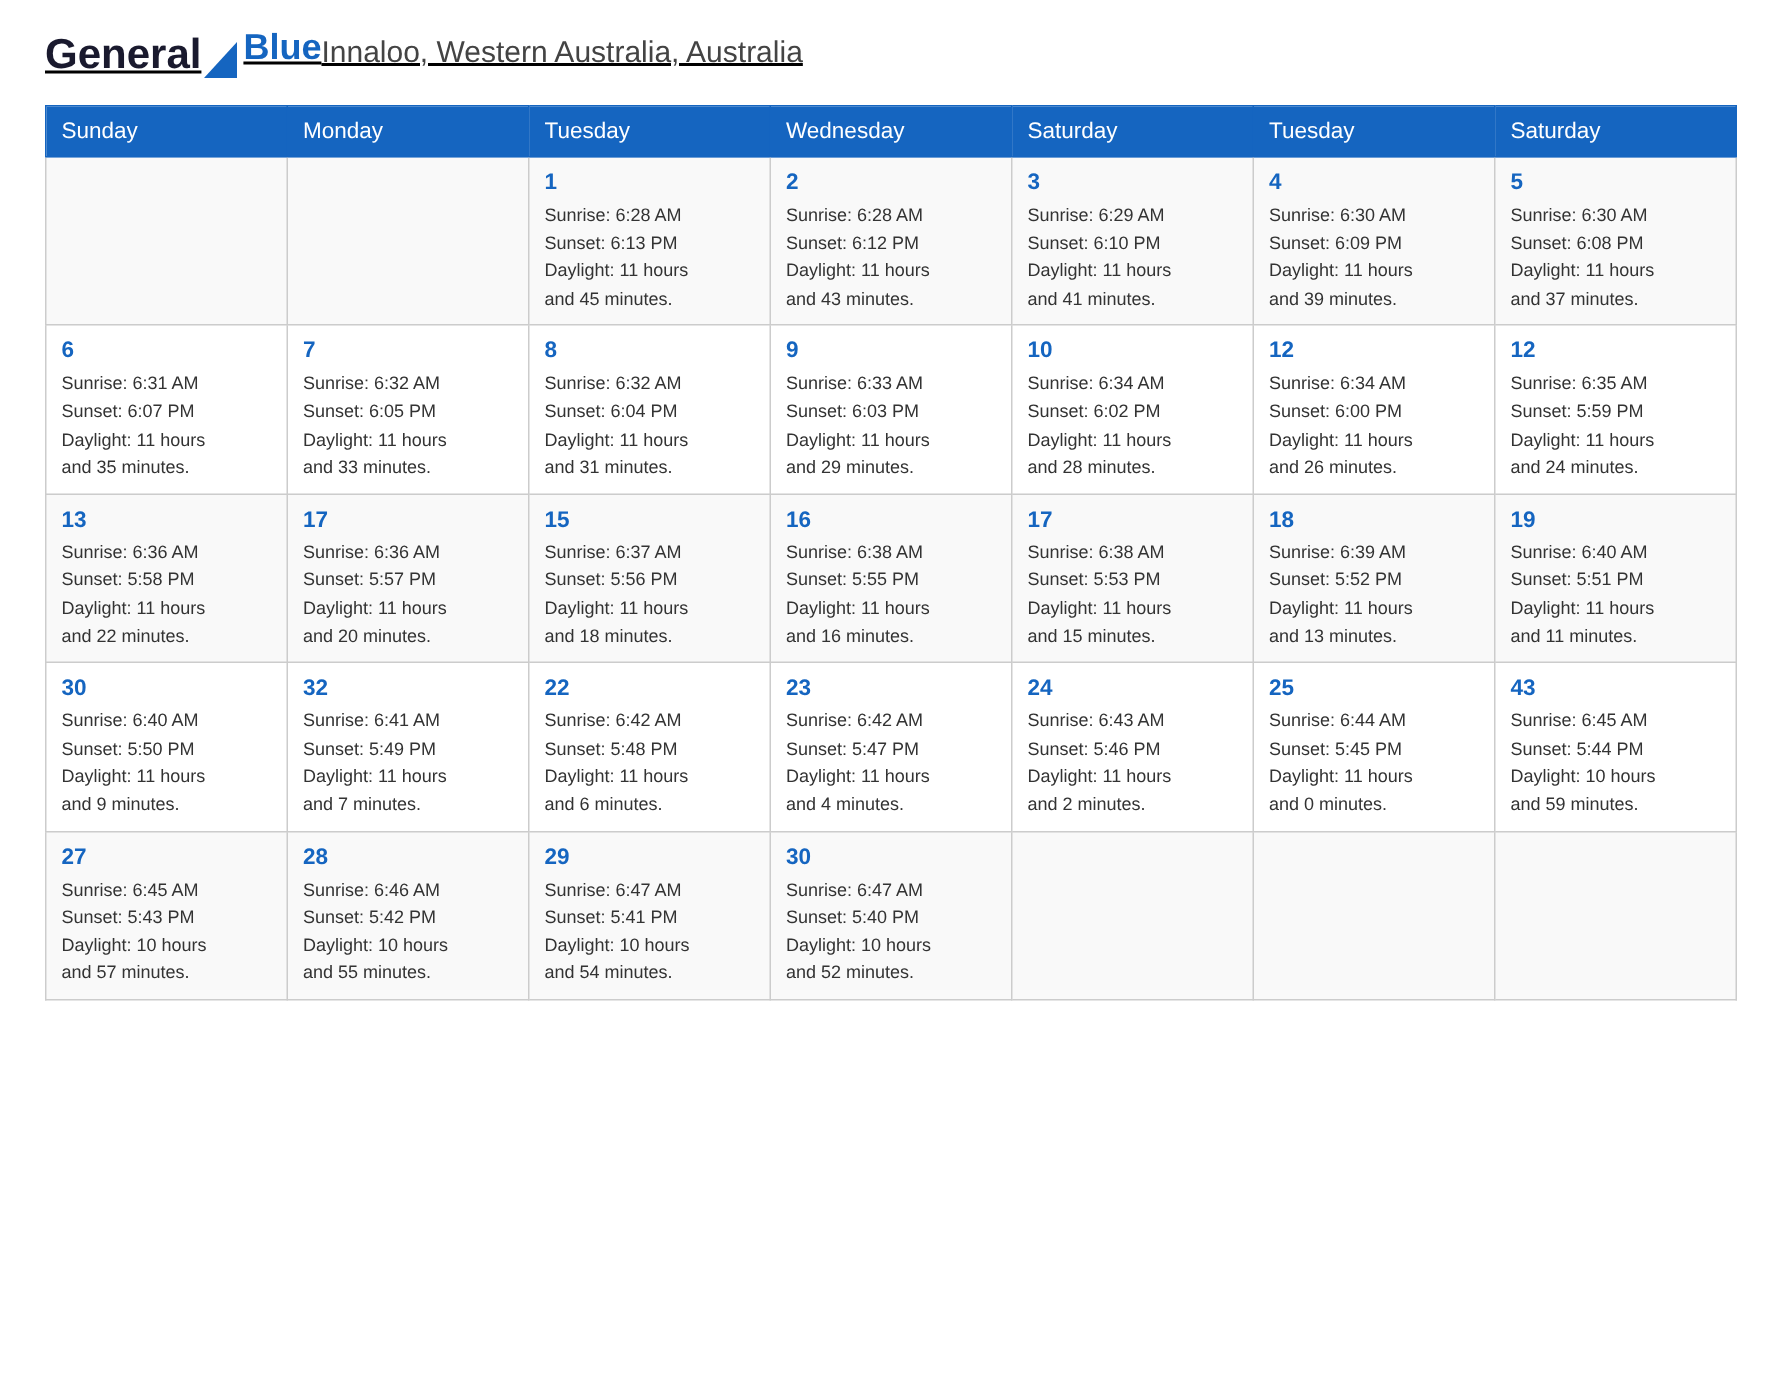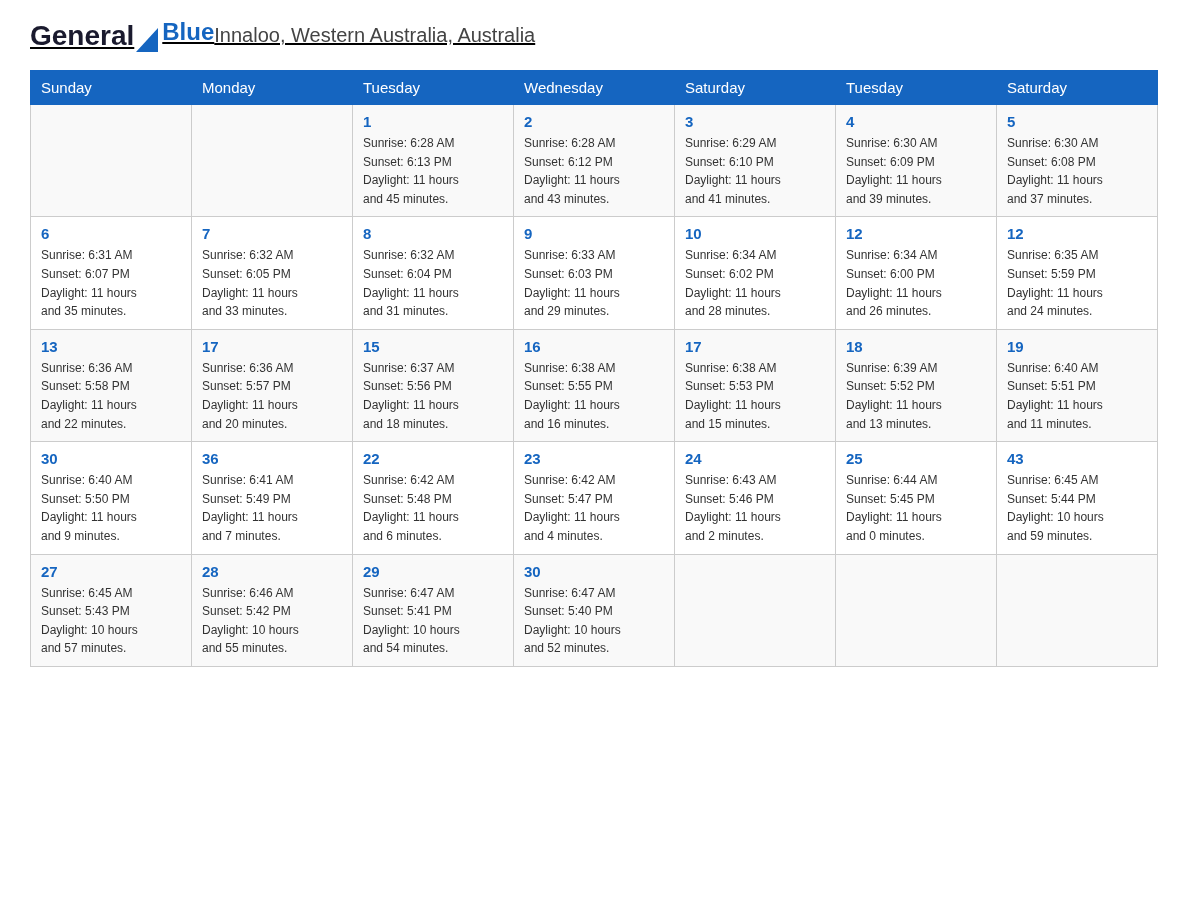--- a/index.html
+++ b/index.html
@@ -204,21 +204,21 @@
           <span class="day-num">19</span>
           <div class="day-info">Sunrise: 6:40 AM<br>Sunset: 5:51 PM<br>Daylight: 11 hours<br>and 11 minutes.</div>
         </td>
       </tr>
       <tr>
         <td>
           <span class="day-num">30</span>
           <div class="day-info">Sunrise: 6:40 AM<br>Sunset: 5:50 PM<br>Daylight: 11 hours<br>and 9 minutes.</div>
         </td>
         <td>
-          <span class="day-num">36</span>
+          <span class="day-num">32</span>
           <div class="day-info">Sunrise: 6:41 AM<br>Sunset: 5:49 PM<br>Daylight: 11 hours<br>and 7 minutes.</div>
         </td>
         <td>
           <span class="day-num">22</span>
           <div class="day-info">Sunrise: 6:42 AM<br>Sunset: 5:48 PM<br>Daylight: 11 hours<br>and 6 minutes.</div>
         </td>
         <td>
           <span class="day-num">23</span>
           <div class="day-info">Sunrise: 6:42 AM<br>Sunset: 5:47 PM<br>Daylight: 11 hours<br>and 4 minutes.</div>
         </td>

